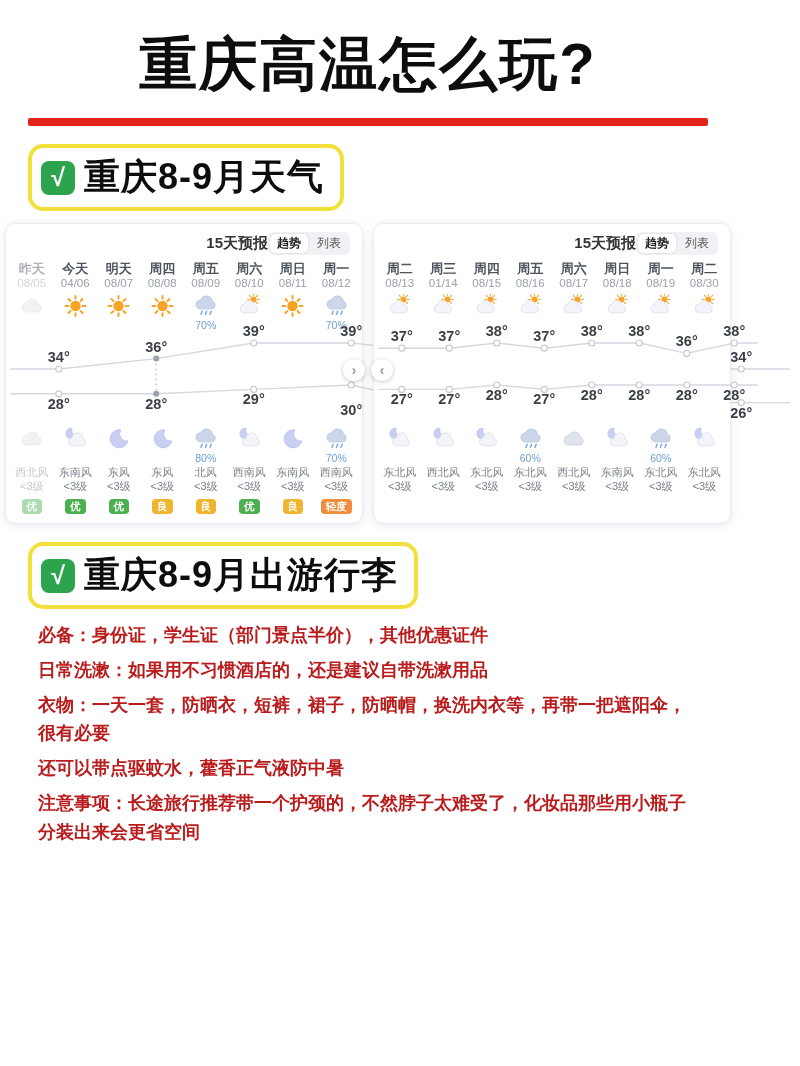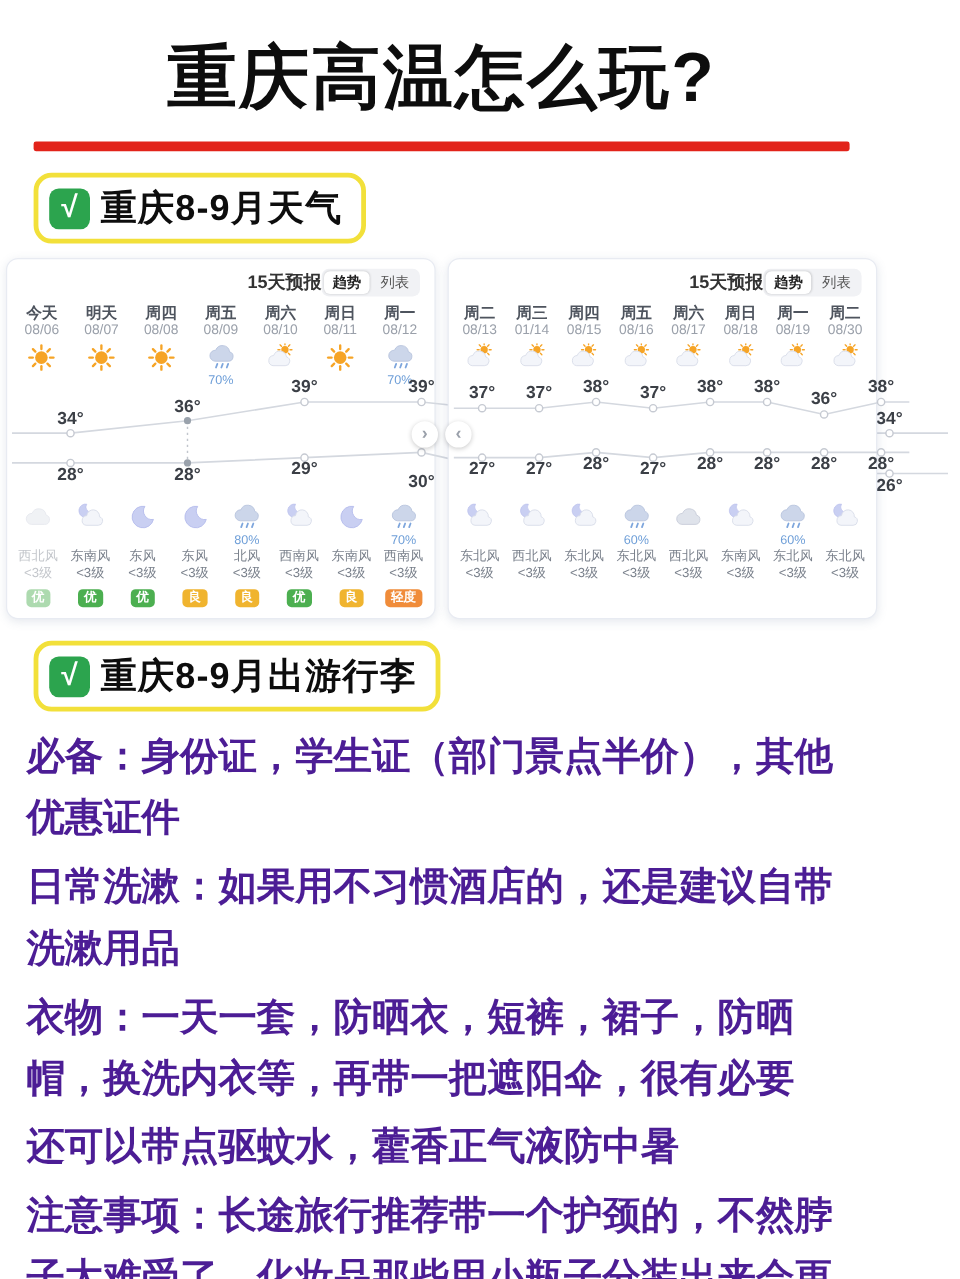--- a/index.html
+++ b/index.html
@@ -15,21 +15,21 @@
   .red-divider{width:680px;height:8px;background:#E2231A;margin:14px auto 0;border-radius:2px;}
   .badge-wrap{margin:18px 0 0 28px;}
   .section-badge{
     display:inline-flex;align-items:center;gap:9px;background:#fff;
     border:4px solid #F2E03A;border-radius:15px;padding:5px 16px 5px 9px;
   }
   .check{
     width:34px;height:34px;background:#2CA44E;border-radius:8px;color:#fff;
     font-size:25px;font-weight:700;display:flex;align-items:center;justify-content:center;
   }
-  .section-label{font-size:30px;font-weight:900;color:#0d0d0d;letter-spacing:1px;}
+  .section-label{font-size:36px;font-weight:900;color:#0d0d0d;letter-spacing:1px;}
   .intro-text{margin:6px 22px 0;font-size:26px;line-height:1.62;font-weight:600;color:#141414;}
   .intro-text.first{margin-top:14px;}
 
   
   .widgets-row{display:flex;gap:10px;margin:12px 5px 0;align-items:stretch;}
   .wcard{
     flex:1;min-width:0;background:#fff;border:1px solid #e8ebf2;border-radius:10px;
     box-shadow:0 2px 8px rgba(100,120,150,.16);padding:8px 4px 8px;position:relative;
   }
   .whead{display:flex;justify-content:flex-end;align-items:center;padding:0 8px 5px;margin-left:40px;}
@@ -59,21 +59,21 @@
   .faded{opacity:.45;}
   .page-arrow{
     position:absolute;top:45%;width:22px;height:22px;border-radius:50%;background:#fff;
     box-shadow:0 1px 4px rgba(0,0,0,.22);color:#9aa0aa;display:flex;align-items:center;
     justify-content:center;font-size:15px;font-weight:700;z-index:3;cursor:pointer;
   }
   .page-arrow.right{right:-3px;}
   .page-arrow.left{left:-3px;}
 
   .packing{margin:12px 22px 0;}
-  .packing p{margin:0 0 6px;font-size:32px;line-height:1.6;font-weight:600;color:#4c1d95;}
+  .packing p{margin:0 16px 6px;font-size:18px;line-height:1.6;font-weight:600;color:#b91c1c;}
   .packing p.bold{font-weight:900;}
   #icon-defs{position:absolute;width:0;height:0;overflow:hidden;}
 </style>
 </head>
 <body>
 
 <svg id="icon-defs" xmlns="http://www.w3.org/2000/svg" aria-hidden="true">
   <defs>
     <symbol id="i-sun" viewBox="0 0 32 32">
       <circle cx="16" cy="16" r="7" fill="#F6A426"></circle>
@@ -134,22 +134,32 @@
       <div class="wcard">
         <div class="whead">
           <span class="wtitle">15天预报</span>
           <span class="wtabs">
             <span class="wtab active">趋势</span>
             <span class="wtab">列表</span>
           </span>
         </div>
         <div class="wrow">
           <div class="wcol">
+            <div class="wday faded">昨天</div>
+            <div class="wdate faded">08/05</div>
+            <div class="wicon faded">
+              <svg viewBox="0 0 32 32">
+                <use href="#i-cloud"></use>
+              </svg>
+            </div>
+            <div class="wprob"></div>
+          </div>
+          <div class="wcol">
             <div class="wday">今天</div>
-            <div class="wdate">08/06</div>
+            <div class="wdate">04/06</div>
             <div class="wicon">
               <svg viewBox="0 0 32 32">
                 <use href="#i-sun"></use>
               </svg>
             </div>
             <div class="wprob"></div>
           </div>
           <div class="wcol">
             <div class="wday">明天</div>
             <div class="wdate">08/07</div>

